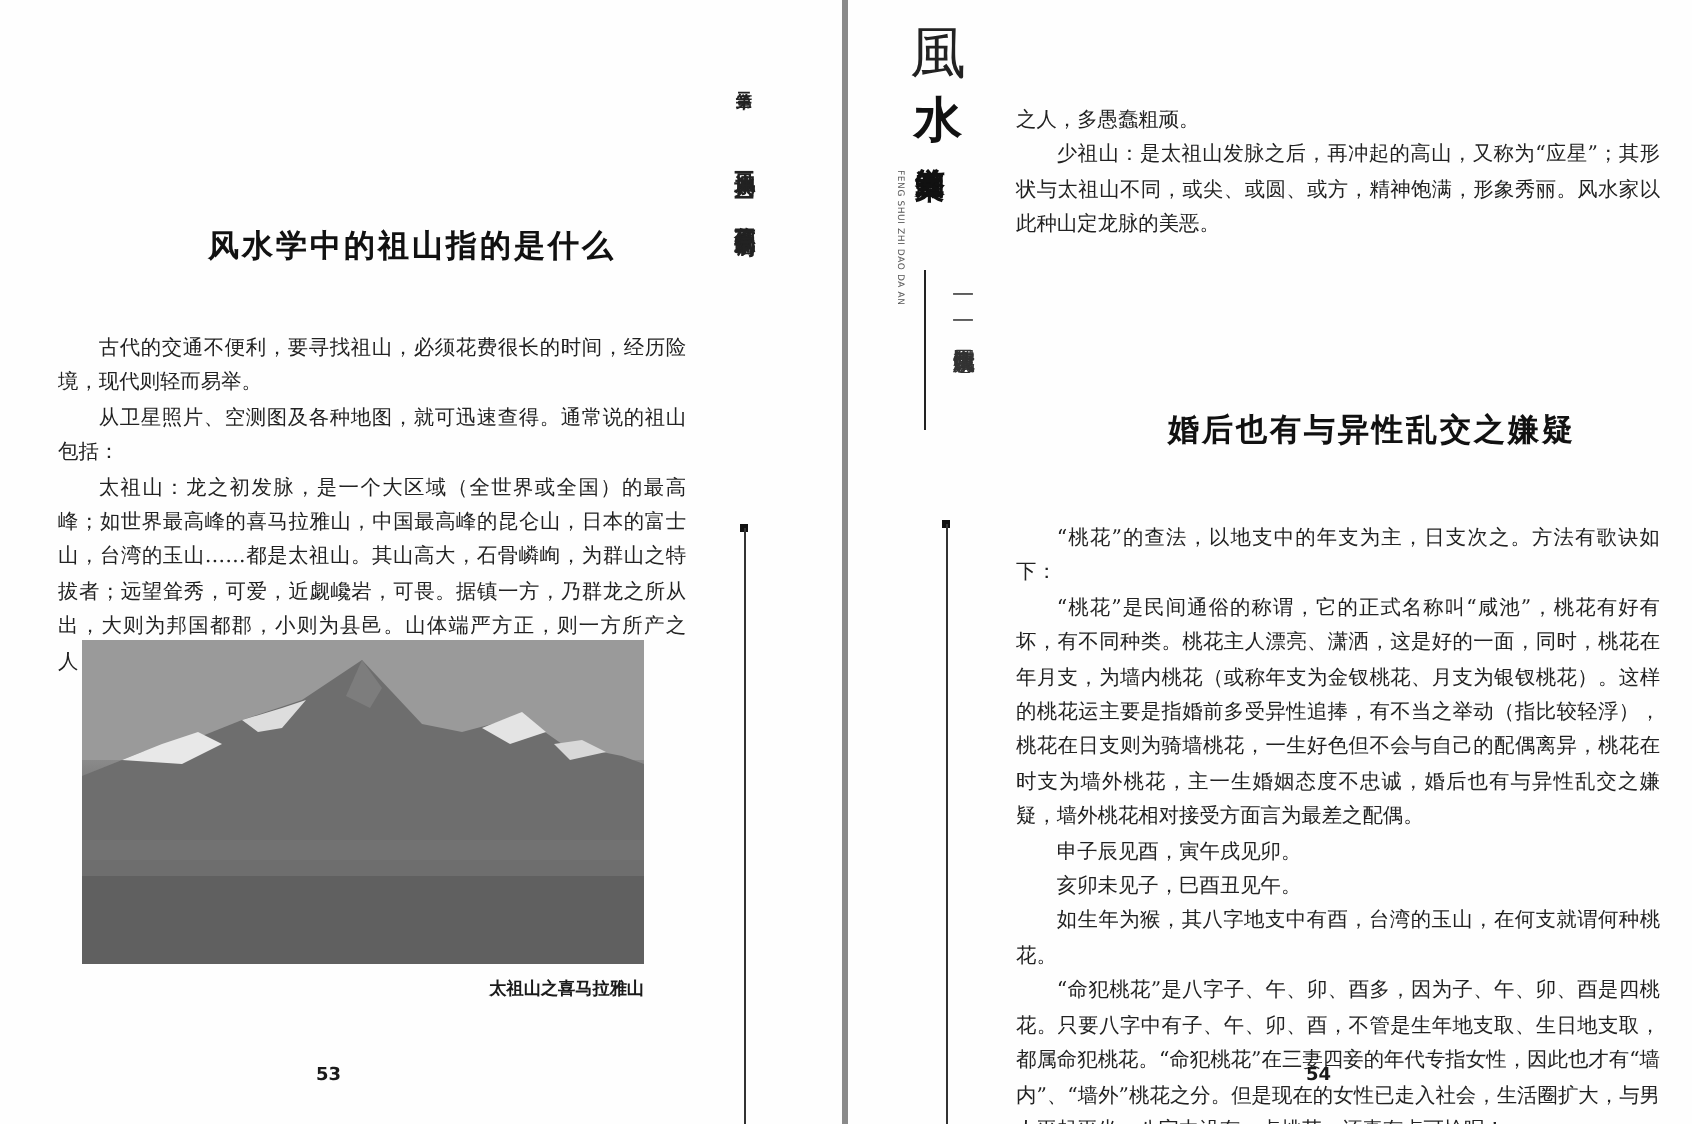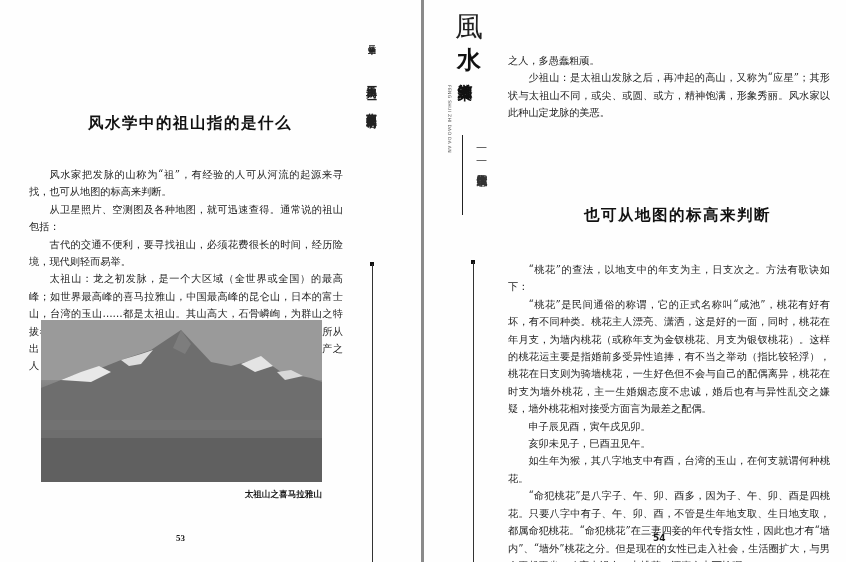--- a/index.html
+++ b/index.html
@@ -20,37 +20,37 @@
       white-space: nowrap;
     }
     .body-text {
       position: absolute; font-size: 10.2px; line-height: 17.4px; text-align: justify;
       color: #222;
     }
     .body-text p { margin: 0; text-indent: 2em; }
     .body-text p.noindent { text-indent: 0; }
 
     
-    .p53-title { left: 88px; top: 113px; }
+    .p53-title { left: 104px; top: 113px; }
     .p53-body { left: 29px; top: 166px; width: 314px; }
     .photo {
       position: absolute; left: 41px; top: 320px; width: 281px; height: 162px;
       background: linear-gradient(180deg, #8e8e8e 0%, #9c9c9c 28%, #7a7a7a 45%, #6f6f6f 60%, #676767 80%, #5e5e5e 100%);
       overflow: hidden;
     }
     .photo svg { position: absolute; left: 0; top: 0; }
     .caption {
       position: absolute; left: 41px; top: 489px; width: 281px; text-align: right;
       font-size: 8.6px; font-weight: bold; font-family: "DejaVu Sans", "Liberation Sans", sans-serif;
     }
     .page-num {
       position: absolute; font-size: 9px; font-weight: bold;
       font-family: "DejaVu Sans", "Liberation Sans", sans-serif;
     }
-    .p53-num { left: 176px; top: 533px; font-family: Liberation Serif, serif; }
+    .p53-num { left: 158px; top: 533px; }
     .p54-num { left: 229px; top: 533px; }
 
     .vert {
       position: absolute; writing-mode: vertical-rl; text-orientation: upright;
       font-family: "DejaVu Sans", "Liberation Sans", sans-serif; font-weight: bold;
       color: #222; white-space: nowrap;
     }
     .chapter-tag { left: 365px; top: 40px; font-size: 8px; letter-spacing: 0; }
     .chapter-sub { left: 365px; top: 78px; font-size: 10.5px; letter-spacing: 0.5px; }
     .rule-left { position: absolute; left: 372px; top: 264px; width: 1px; height: 298px; background: #333; }
@@ -74,23 +74,22 @@
     .p54-title { left: 160px; top: 205px; }
     .p54-body { left: 84px; top: 261px; width: 322px; }
   </style>
 </head>
 <body>
 
 <div class="page page-left">
   <div class="title p53-title">风水学中的祖山指的是什么</div>
 
   <div class="body-text p53-body">
-    <p>风水家把发脉的山称为“祖”，有经验的人可从河流的起源来寻找，也可从地图的标高来判断。</p>
+    <p>古代的交通不便利，要寻找祖山，必须花费很长的时间，经历险境，现代则轻而易举。</p>
     <p>从卫星照片、空测图及各种地图，就可迅速查得。通常说的祖山包括：</p>
-    <p>古代的交通不便利，要寻找祖山，必须花费很长的时间，经历险境，现代则轻而易举。</p>
     <p>太祖山：龙之初发脉，是一个大区域（全世界或全国）的最高峰；如世界最高峰的喜马拉雅山，中国最高峰的昆仑山，日本的富士山，台湾的玉山……都是太祖山。其山高大，石骨嶙峋，为群山之特拔者；远望耸秀，可爱，近觑巉岩，可畏。据镇一方，乃群龙之所从出，大则为邦国都郡，小则为县邑。山体端严方正，则一方所产之人，多贤能俊秀；偏斜低小，则一方所产</p>
   </div>
 
   <div class="photo">
     <svg width="281" height="162" viewBox="0 0 281 162">
       <rect x="0" y="0" width="281" height="60" fill="#9a9a9a"></rect>
       <polygon points="0,68 30,56 60,48 80,40 110,30 140,10 170,42 190,46 220,38 240,52 270,58 281,62 281,162 0,162" fill="#6e6e6e"></polygon>
       <polygon points="20,60 40,52 58,46 70,52 50,62" fill="#e8e8e8"></polygon>
       <polygon points="80,40 100,34 112,30 100,44 88,46" fill="#dddddd"></polygon>
       <polygon points="200,44 220,36 232,46 214,52" fill="#e4e4e4"></polygon>
@@ -120,21 +119,21 @@
   <div class="series-line"></div>
   <div class="vert series-title">——中国传统風水智慧大全集</div>
   <div class="rule-right-dot"></div>
   <div class="rule-right"></div>
 
   <div class="body-text p54-cont">
     <p class="noindent">之人，多愚蠢粗顽。</p>
     <p>少祖山：是太祖山发脉之后，再冲起的高山，又称为“应星”；其形状与太祖山不同，或尖、或圆、或方，精神饱满，形象秀丽。风水家以此种山定龙脉的美恶。</p>
   </div>
 
-  <div class="title p54-title">也可从地图的标高来判断</div>
+  <div class="title p54-title">婚后也有与异性乱交之嫌疑</div>
 
   <div class="body-text p54-body">
     <p>“桃花”的查法，以地支中的年支为主，日支次之。方法有歌诀如下：</p>
     <p>“桃花”是民间通俗的称谓，它的正式名称叫“咸池”，桃花有好有坏，有不同种类。桃花主人漂亮、潇洒，这是好的一面，同时，桃花在年月支，为墙内桃花（或称年支为金钗桃花、月支为银钗桃花）。这样的桃花运主要是指婚前多受异性追捧，有不当之举动（指比较轻浮），桃花在日支则为骑墙桃花，一生好色但不会与自己的配偶离异，桃花在时支为墙外桃花，主一生婚姻态度不忠诚，婚后也有与异性乱交之嫌疑，墙外桃花相对接受方面言为最差之配偶。</p>
     <p>申子辰见酉，寅午戌见卯。</p>
     <p>亥卯未见子，巳酉丑见午。</p>
     <p>如生年为猴，其八字地支中有酉，台湾的玉山，在何支就谓何种桃花。</p>
     <p>“命犯桃花”是八字子、午、卯、酉多，因为子、午、卯、酉是四桃花。只要八字中有子、午、卯、酉，不管是生年地支取、生日地支取，都属命犯桃花。“命犯桃花”在三妻四妾的年代专指女性，因此也才有“墙内”、“墙外”桃花之分。但是现在的女性已走入社会，生活圈扩大，与男人平起平坐，八字中没有一点桃花，还真有点可怜呢！</p>
 
   </div>

